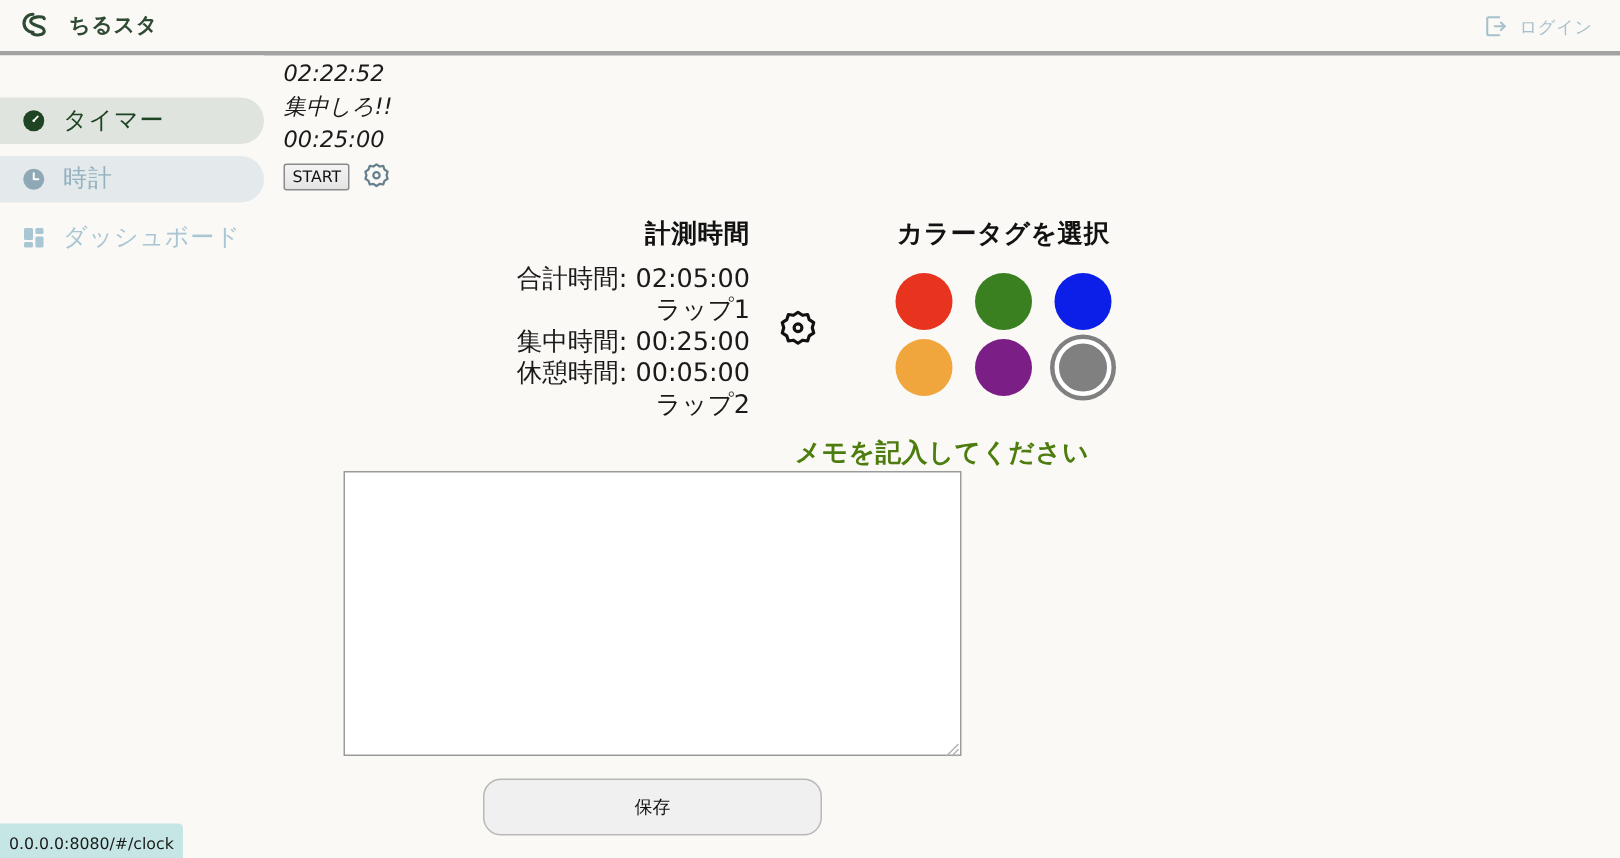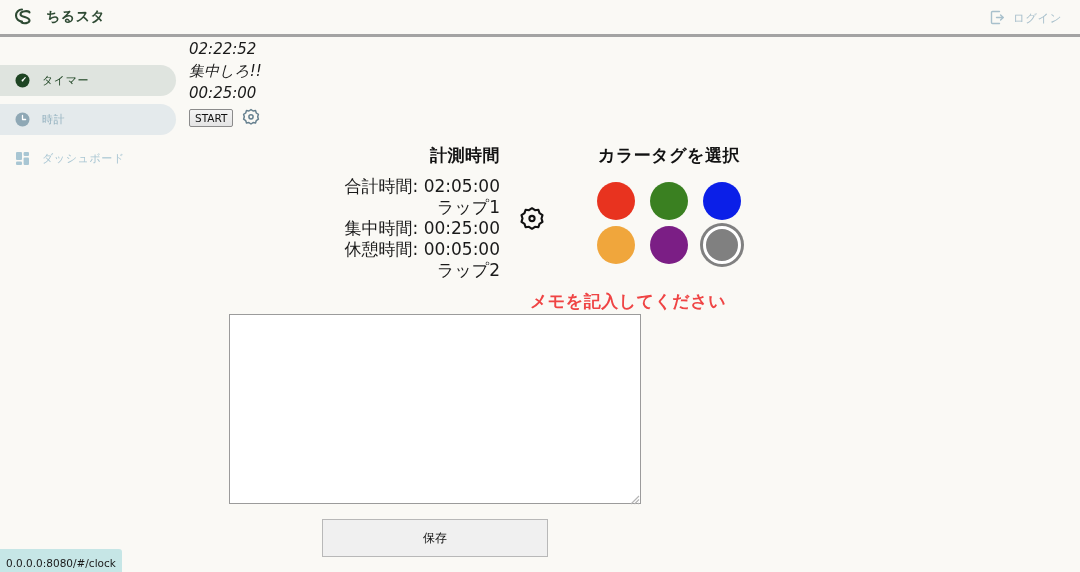--- a/index.html
+++ b/index.html
@@ -79,21 +79,21 @@
     padding-left: 14px;
     margin-bottom: 8px;
     border-radius: 0 16px 16px 0;
     cursor: pointer;
     box-sizing: border-box;
   }
   .nav-item.active { background: #dfe4df; }
   .nav-item.hover  { background: #e4eaec; }
   .nav-item.plain  { background: transparent; }
   .nav-icon { width: 17px; height: 17px; display: block; flex: 0 0 auto; }
-  .nav-label { font-size: 11px; letter-spacing: 0.6px; }
+  .nav-label { font-size: 16px; letter-spacing: 0.6px; }
   .nav-item.active .nav-label { color: #1e4423; font-weight: 500; }
   .nav-item.hover  .nav-label { color: #93b1bf; }
   .nav-item.plain  .nav-label { color: #a8c6d3; }
 
   
   .timer-block {
     position: absolute;
     left: 189px; top: 38px;
     width: 260px;
   }
@@ -189,21 +189,21 @@
   }
 
   
   .memo-title {
     position: absolute;
     left: 176px; top: 290px;
     width: 904px;
     text-align: center;
     font-size: 17px;
     font-weight: 700;
-    color: #ef4444;
+    color: #4d7c0f;
     letter-spacing: 0.5px;
   }
   .memo-area {
     position: absolute;
     left: 229px; top: 314px;
     width: 412px;
     height: 190px;
     background: #ffffff;
     border: 1px solid #9b9b9b;
     box-sizing: border-box;
@@ -221,21 +221,21 @@
     height: 13px;
     pointer-events: none;
   }
   .save-btn {
     position: absolute;
     left: 322px; top: 519px;
     width: 226px;
     height: 38px;
     background: #f0f0f0;
     border: 1px solid #b8b8b8;
-    border-radius: 0;
+    border-radius: 12px;
     font-family: "DejaVu Sans", "Liberation Sans", sans-serif;
     font-size: 12px;
     color: #111;
     cursor: pointer;
   }
 
   
   .statusbar {
     position: absolute;
     left: 0; bottom: 0;

